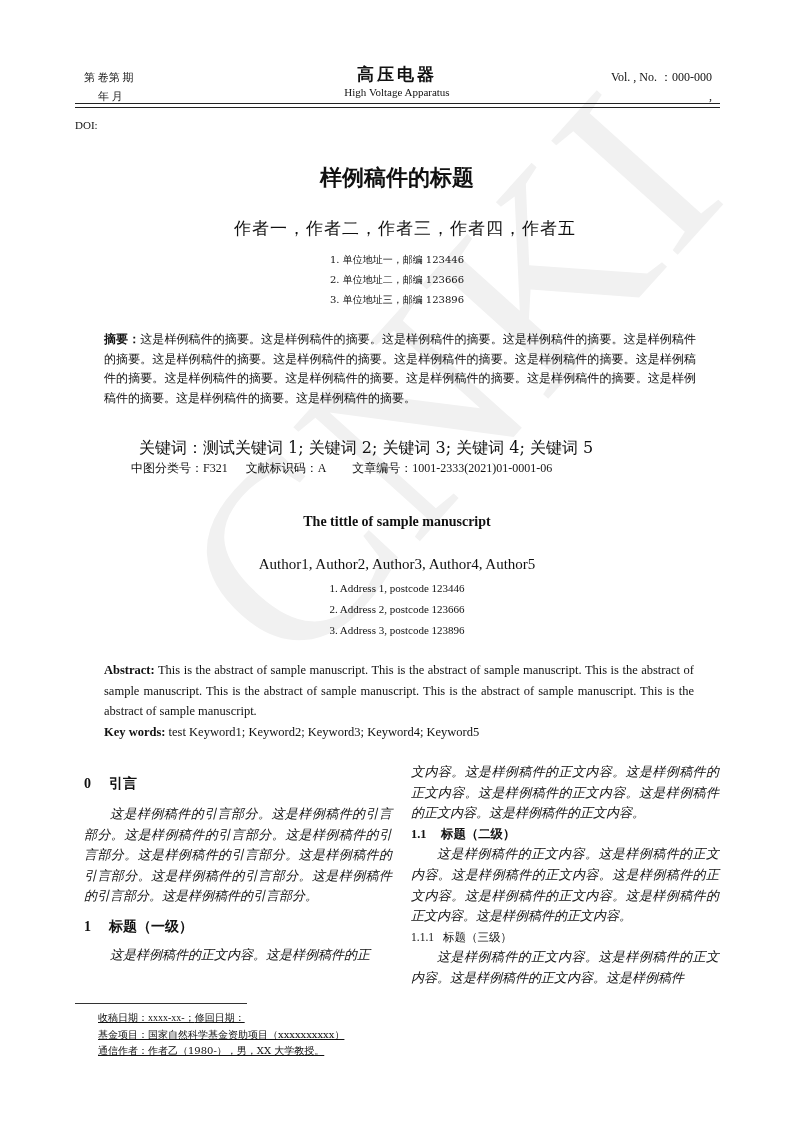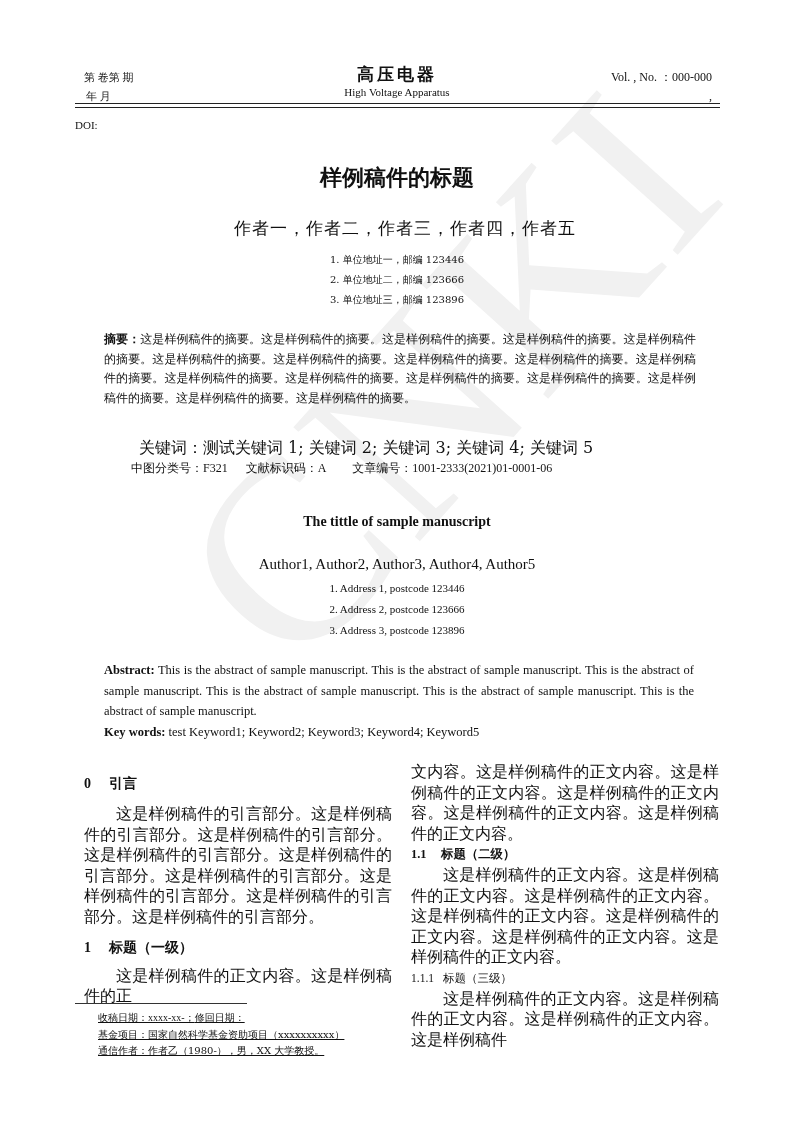--- a/index.html
+++ b/index.html
@@ -48,40 +48,40 @@
   .aff-en { left: 0; width: 794px; top: 578px; text-align: center; font-size: 11px; line-height: 21px; }
 
   .abstract-en { left: 104px; top: 660px; width: 590px; font-size: 12.5px; line-height: 20.5px; text-align: justify; }
   .kw-en { left: 104px; top: 722px; font-size: 12.5px; line-height: 20px; }
 
   
   .col-left { left: 84px; top: 772px; width: 308px; }
   .col-right { left: 411px; top: 762px; width: 308px; }
   .h1 { font-size: 14px; font-weight: bold; line-height: 22px; margin: 0; }
   .h1 .num { display: inline-block; width: 25px; }
-  .para { font-size: 16px; line-height: 20.6px; text-align: justify; margin: 0; }
+  .para { font-size: 13px; line-height: 20.6px; text-align: justify; margin: 0; font-style: italic; }
   .indent { text-indent: 2em; }
   .h2 { font-size: 12.4px; font-weight: bold; line-height: 20.6px; }
   .h2 .num { display: inline-block; width: 30px; }
   .h3 { font-size: 11.5px; line-height: 20.6px; }
   .h3 .num { display: inline-block; width: 32px; }
 
   .footrule { left: 75px; top: 1003px; width: 172px; border-top: 0.8px solid #333; }
   .footnotes { left: 98px; top: 1010px; font-size: 10px; line-height: 16.5px; text-decoration: underline; }
 </style>
 </head>
 <body>
 
 <div class="watermark">CNKI</div>
 
 <div class="content">
 
   <div class="abs hdr-left serif">
     <div>第 卷第 期</div>
-    <div style="padding-left:2px;">年 月</div>
+    <div style="padding-left:2px;margin-left:12px;">年 月</div>
   </div>
   <div class="abs hdr-center">
     <div class="logo">高压电器</div>
     <div class="journal-en serif">High Voltage Apparatus</div>
   </div>
   <div class="abs hdr-right serif">
     <div>Vol.   , No. ：000-000</div>
     <div>,</div>
   </div>
   <div class="abs rule1"></div>

